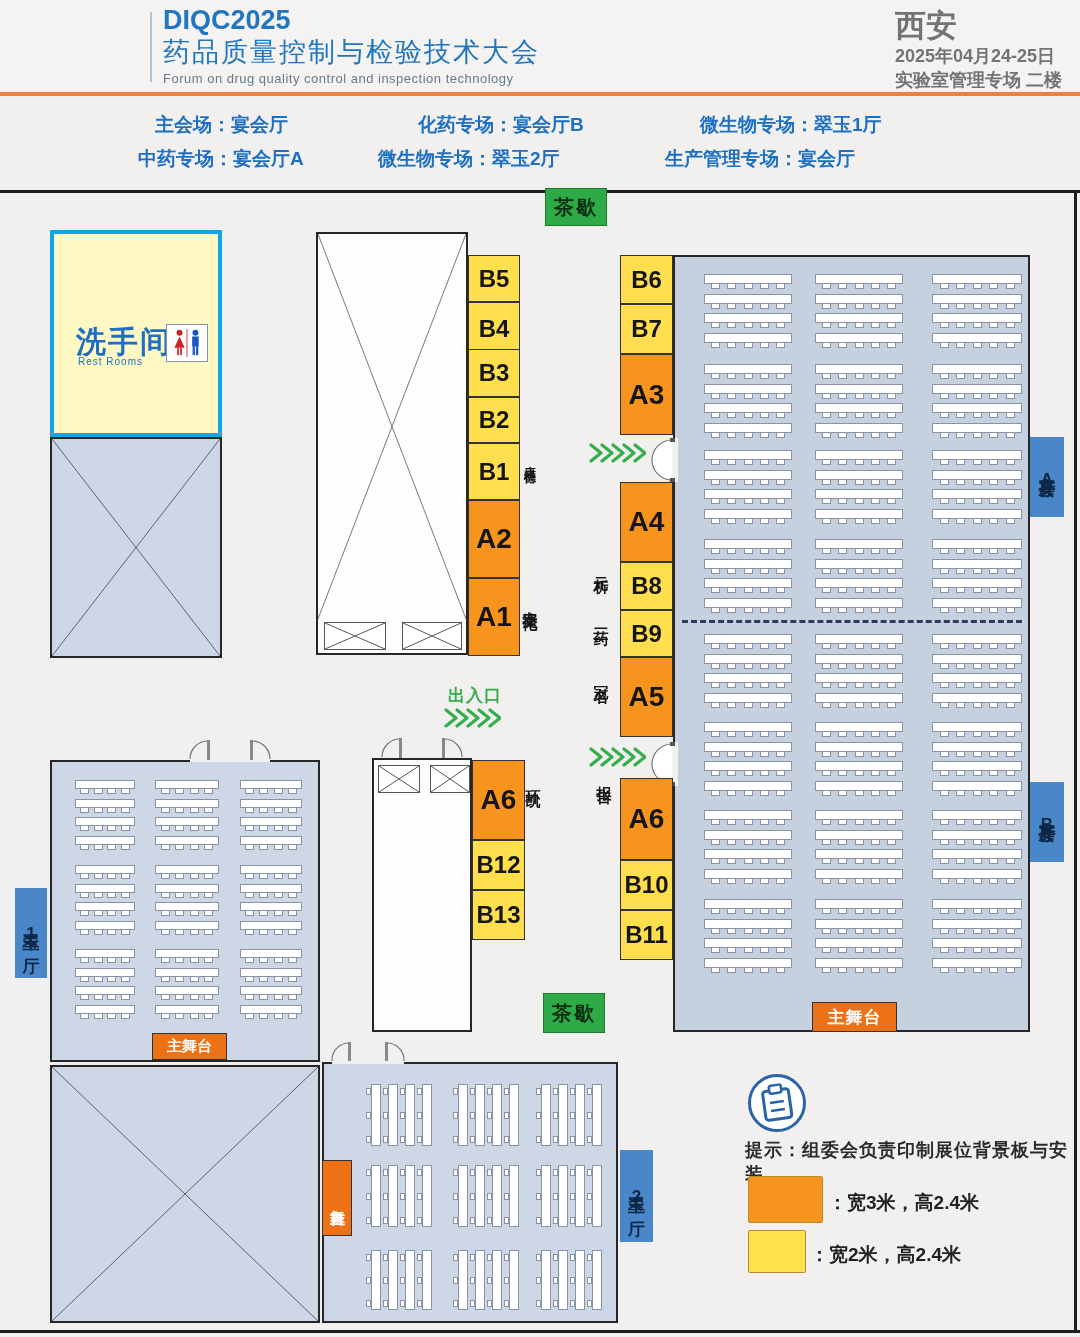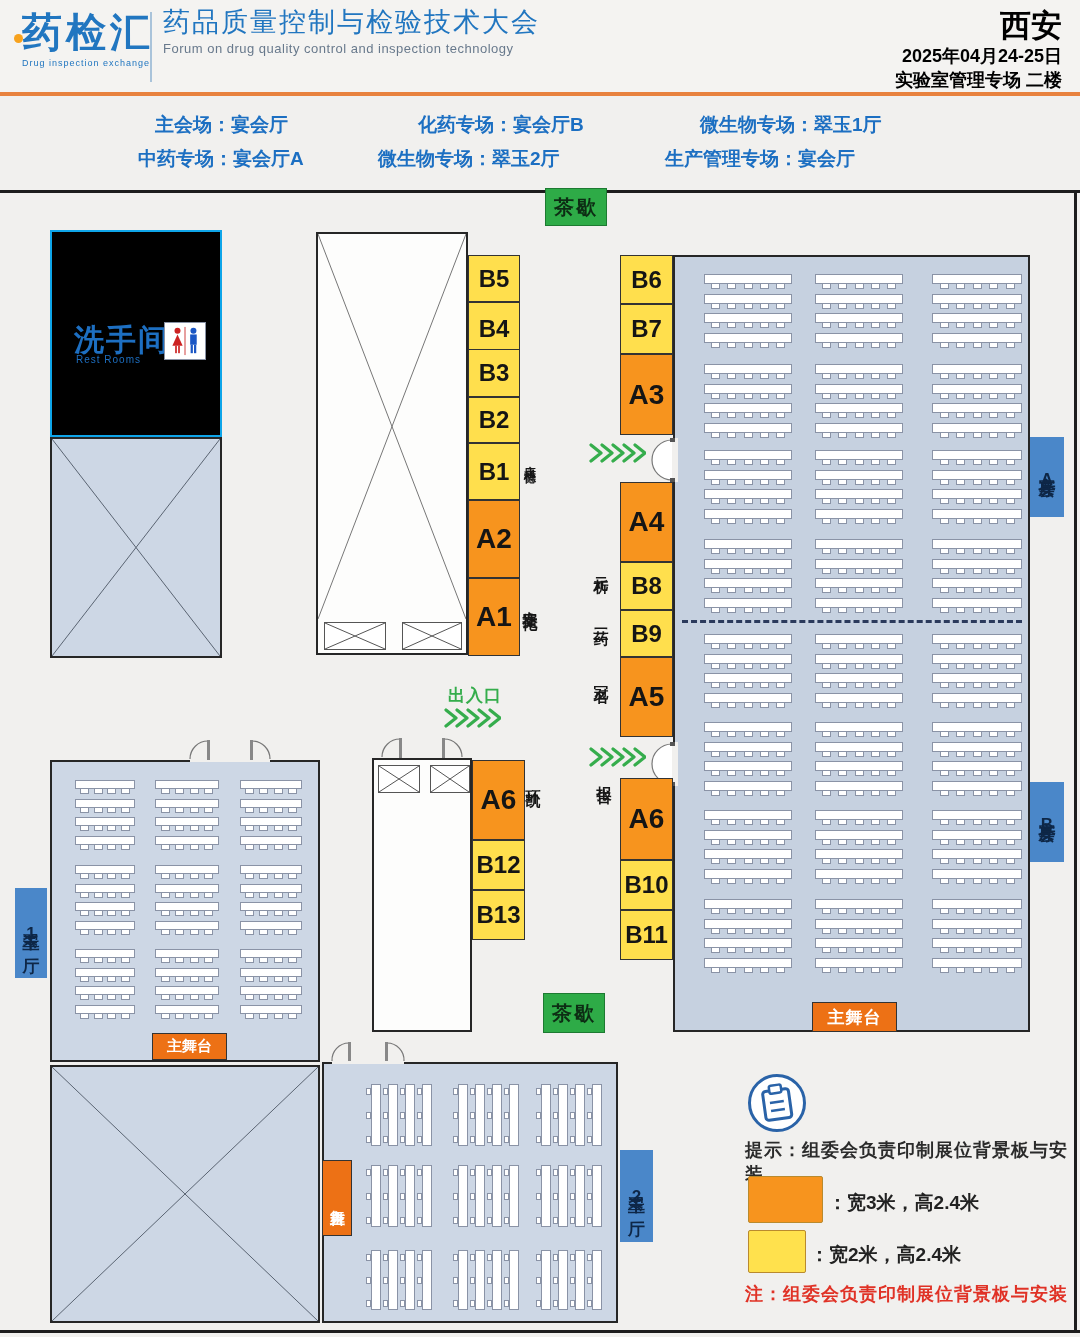--- a/index.html
+++ b/index.html
@@ -9,21 +9,21 @@
   .header{position:absolute;left:0;top:0;width:1080px;height:95px;background:#f4f3f1;}
   .logo{position:absolute;left:22px;top:8px;color:#2176C0;}
   .logo-main{font-size:40px;font-weight:bold;letter-spacing:4px;line-height:48px;position:relative;}
   .logo-dot{position:absolute;left:-8px;top:26px;width:9px;height:9px;border-radius:50%;background:#F7A21E;}
   .logo-sub{font-size:9px;letter-spacing:1px;margin-top:2px;color:#2176C0;}
   .logo-divider{position:absolute;left:150px;top:12px;width:2px;height:70px;background:#a9c3da;}
   .title-block{position:absolute;left:163px;top:5px;color:#2176C0;}
   .title-code{font-size:27px;font-weight:bold;line-height:30px;}
   .title-cn{font-size:27px;font-weight:normal;line-height:34px;letter-spacing:2px;}
   .title-en{font-size:13px;color:#68798c;margin-top:2px;letter-spacing:0.5px;}
-  .head-right{position:absolute;right:18px;top:8px;text-align:right;color:#000000;}
+  .head-right{position:absolute;right:18px;top:8px;color:#737373;}
   .head-city{font-size:31px;font-weight:bold;line-height:36px;}
   .head-date{font-size:18px;font-weight:bold;line-height:24px;}
   .head-venue{font-size:18px;font-weight:bold;line-height:24px;}
   .orange-rule{position:absolute;left:0;top:92px;width:1080px;height:4px;background:#E8823E;}
   
   .session{position:absolute;font-size:19px;font-weight:bold;color:#1C6FC2;white-space:nowrap;}
   
   .floor{position:absolute;left:0;top:190px;width:1080px;height:1147px;}
   .wall{position:absolute;background:#1d1d1d;}
   .room{position:absolute;background:#cdd7e5;border:2px solid #262626;box-sizing:border-box;}
@@ -40,48 +40,42 @@
   .hall-tag{position:absolute;background:#4A87C9;color:#0e2747;writing-mode:vertical-rl;text-orientation:upright;font-weight:bold;display:flex;align-items:center;justify-content:center;font-size:17px;letter-spacing:2px;}
   .stage{position:absolute;background:#ED7115;color:#fff;font-weight:bold;display:flex;align-items:center;justify-content:center;border:1.5px solid #333;box-sizing:border-box;}
   .stage.vert{writing-mode:vertical-rl;text-orientation:upright;letter-spacing:1px;}
   .tea{position:absolute;background:#2EAB47;color:#0d2d14;font-weight:bold;display:flex;align-items:center;justify-content:center;font-size:20px;border:1px solid #1d7a31;box-sizing:border-box;letter-spacing:2px;}
   .entrance-label{position:absolute;color:#35AD4C;font-weight:bold;font-size:17px;letter-spacing:1px;}
   .chev{position:absolute;}
   .dashline{position:absolute;border-top:3px dashed #2b3a5c;}
   .table-bar{position:absolute;background:#ffffff;border:1px solid #8a93a6;box-sizing:border-box;}
   .chair{position:absolute;background:#ffffff;border:1px solid #8a93a6;box-sizing:border-box;}
   
-  .restroom{position:absolute;background:#000000;border:2px solid #0ea5e9;box-sizing:border-box;}
+  .restroom{position:absolute;background:#fef9c3;border:4px solid #0ea5e9;box-sizing:border-box;}
   .restroom-title{position:absolute;left:22px;top:88px;color:#1D6FC2;font-size:30px;font-weight:bold;letter-spacing:2px;}
   .restroom-sub{position:absolute;left:24px;top:122px;color:#1D6FC2;font-size:10px;letter-spacing:1px;}
   .restroom-icon{position:absolute;left:112px;top:90px;width:40px;height:36px;background:#fff;border:1px solid #8a93a6;display:flex;align-items:center;justify-content:center;}
   
   .legend-banner{position:absolute;background:linear-gradient(90deg,#2a63a8 0%,#4f8cc4 55%,#7db6dc 100%);border-radius:8px 24px 24px 8px;display:flex;align-items:center;justify-content:center;color:#fff;font-weight:bold;font-size:23px;letter-spacing:9px;padding-left:40px;box-sizing:border-box;}
   .legend-icon{position:absolute;background:#fff;border:3px solid #2a63a8;border-radius:50%;display:flex;align-items:center;justify-content:center;box-sizing:border-box;}
   .legend-tip{position:absolute;font-size:18px;font-weight:bold;color:#2b2b2b;letter-spacing:1px;}
   .legend-swatch{position:absolute;border:1px solid #b98a2e;box-sizing:border-box;border-radius:2px;}
   .legend-desc{position:absolute;font-size:19px;font-weight:bold;color:#222;}
   .legend-note{position:absolute;font-size:18px;font-weight:bold;color:#E03226;letter-spacing:1px;}
   .doorsvg{position:absolute;}
 </style>
 </head>
 <body>
 
 <div class="page">
 
   <div class="header">
-    <div class="logo">
-      <div class="logo-main">
-        <span class="logo-dot"></span>
-        <span>药检汇</span>
-      </div>
-      <div class="logo-sub">Drug inspection exchange</div>
-    </div>
     <div class="logo-divider"></div>
     <div class="title-block">
+      <div class="title-code">DIQC2025</div>
       <div class="title-cn">药品质量控制与检验技术大会</div>
       <div class="title-en">Forum on drug quality control and inspection technology</div>
     </div>
     <div class="head-right">
       <div class="head-city">西安</div>
       <div class="head-date">2025年04月24-25日</div>
       <div class="head-venue">实验室管理专场 二楼</div>
     </div>
     <div class="orange-rule"></div>
   </div>
@@ -1180,15 +1174,14 @@
         <rect x="11" y="2" width="12" height="8" rx="2" fill="#fff" stroke="#2a63a8" stroke-width="2.5"></rect>
         <line x1="10" y1="19" x2="24" y2="19" stroke="#2a63a8" stroke-width="2.5"></line>
         <line x1="10" y1="27" x2="24" y2="27" stroke="#2a63a8" stroke-width="2.5"></line>
       </svg>
     </div>
     <div class="legend-tip" style="left:745px;top:948px;">提示：组委会负责印制展位背景板与安装</div>
     <div class="legend-swatch" style="left:748px;top:986px;width:75px;height:47px;background:#F7941E;"></div>
     <div class="legend-desc" style="left:828px;top:1000px;">：宽3米，高2.4米</div>
     <div class="legend-swatch" style="left:748px;top:1040px;width:58px;height:43px;background:#FFE14D;"></div>
     <div class="legend-desc" style="left:810px;top:1052px;">：宽2米，高2.4米</div>
-    <div class="legend-note" style="left:745px;top:1092px;">注：组委会负责印制展位背景板与安装</div>
   </div>
 </div>
 
 </body></html>

